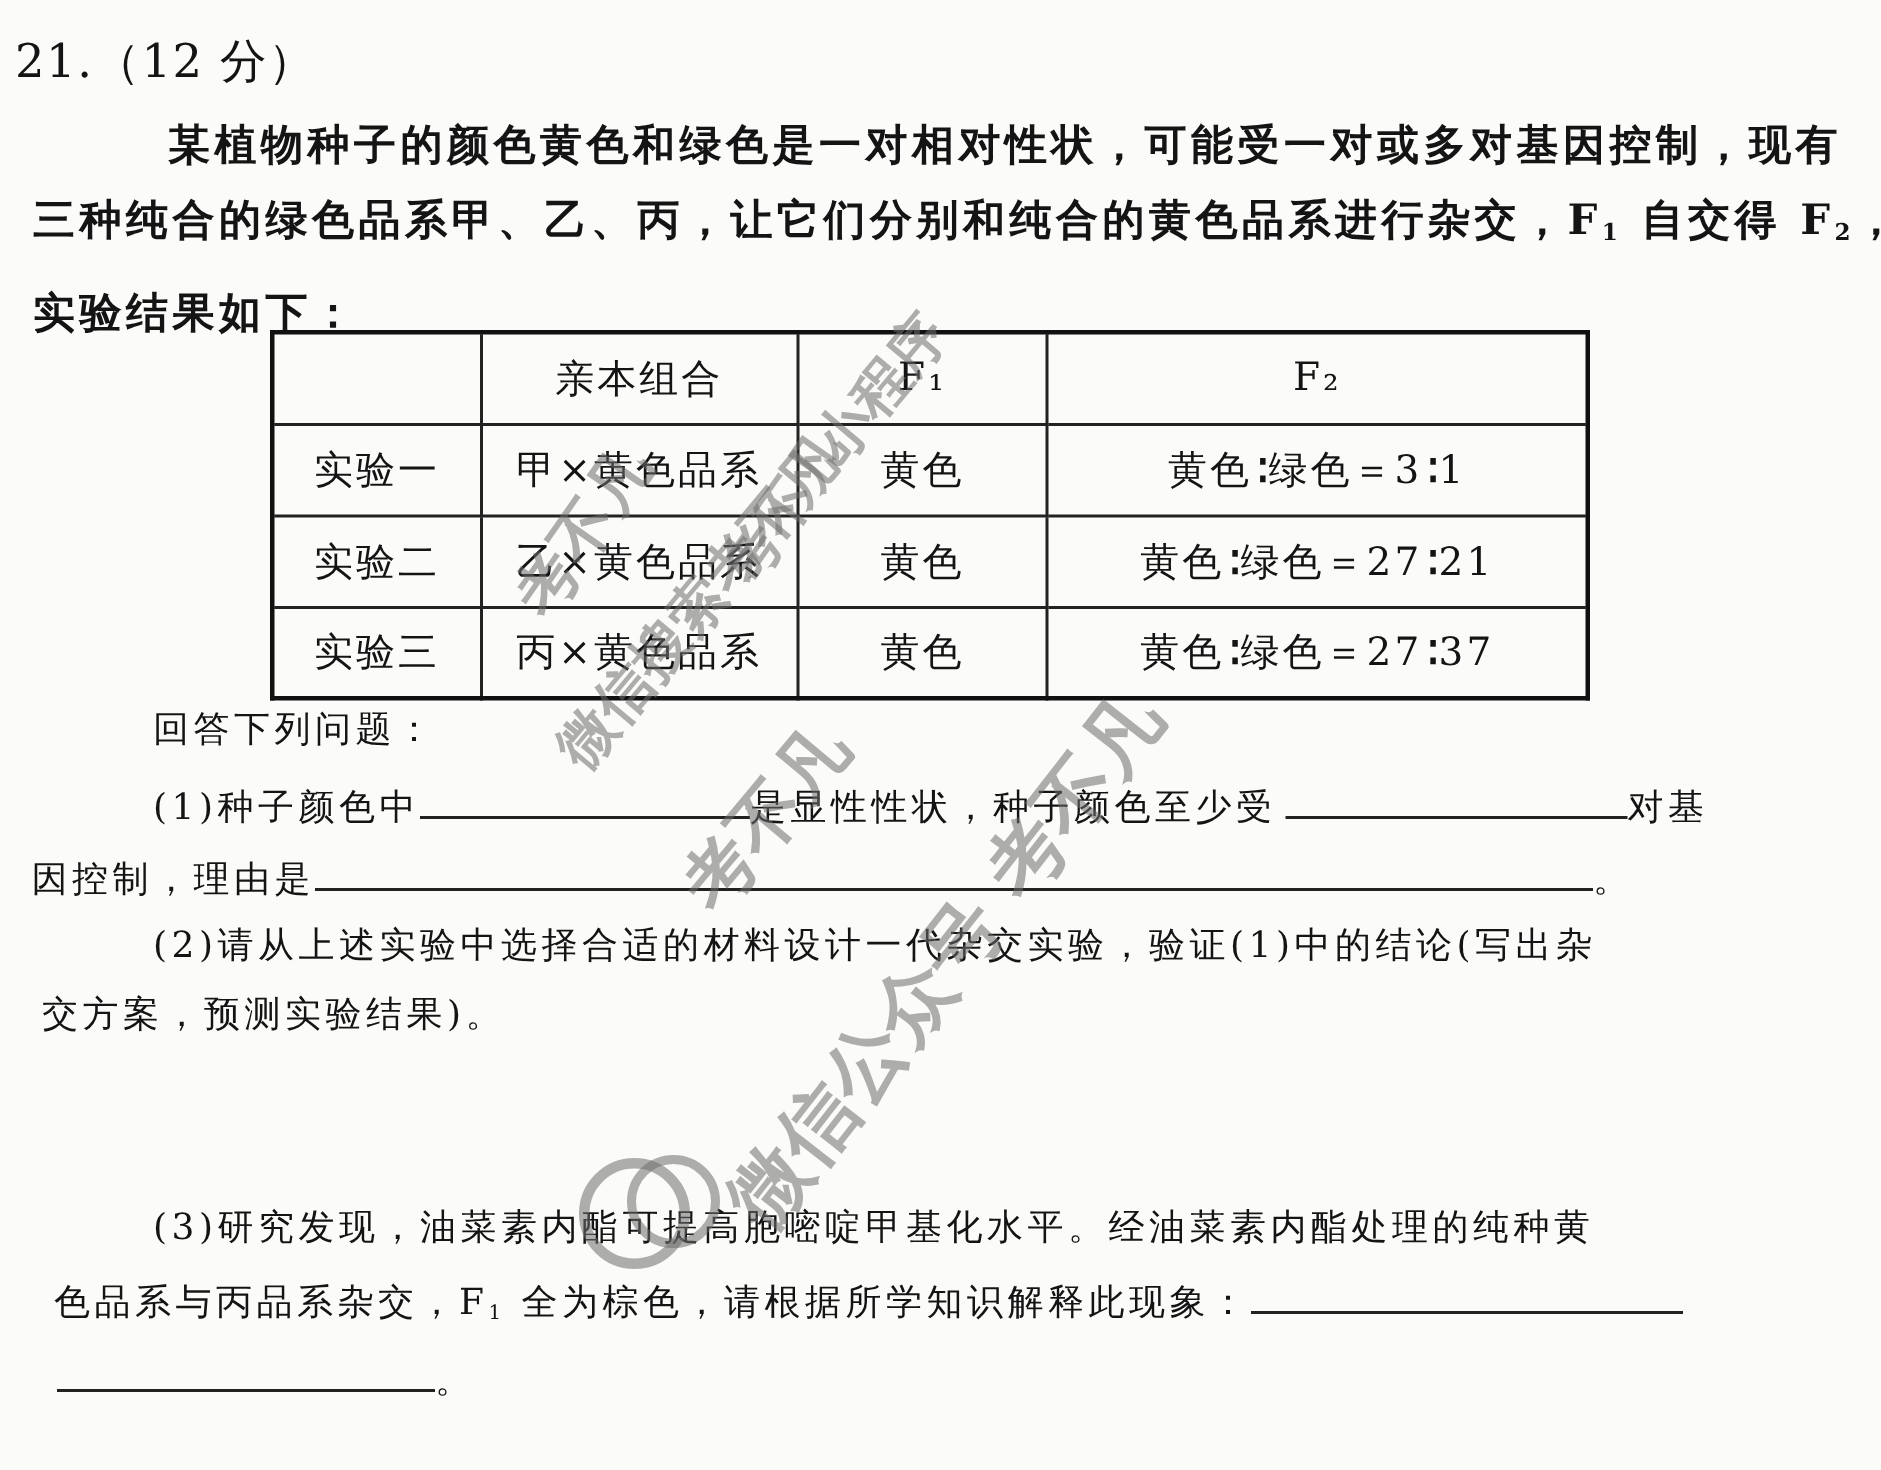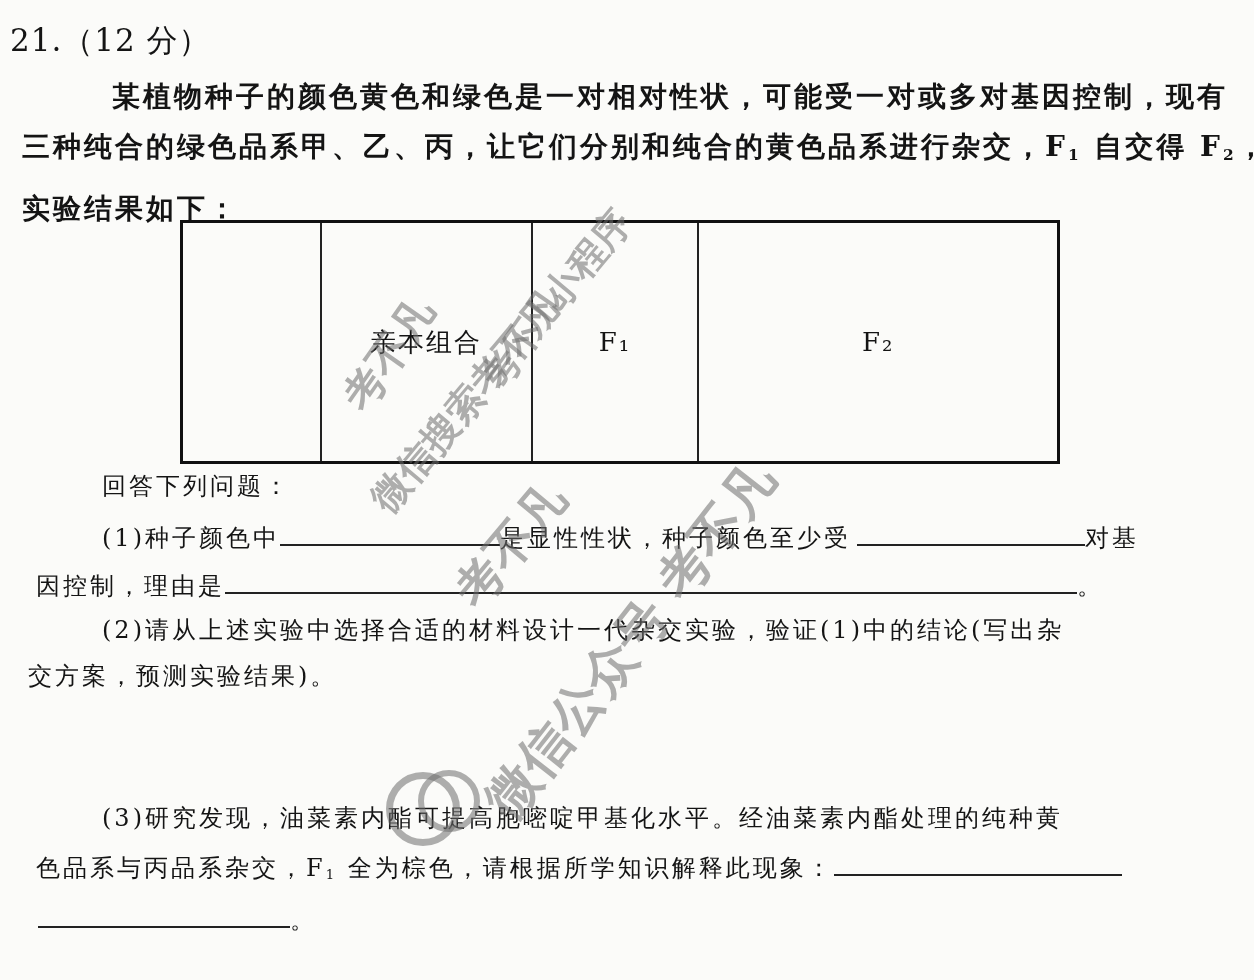--- a/index.html
+++ b/index.html
@@ -59,29 +59,47 @@
 <div class="abs para line3">实验结果如下：</div>
 
 <table class="exp">
   <tbody>
       <tr>
     <th class="c0"></th>
     <th class="c1">亲本组合</th>
     <th class="c2">F₁</th>
     <th class="c3">F₂</th>
   </tr>
+  <tr>
+    <td>实验一</td>
+    <td>甲×黄色品系</td>
+    <td>黄色</td>
+    <td>黄色∶绿色＝3∶1</td>
+  </tr>
+  <tr>
+    <td>实验二</td>
+    <td>乙×黄色品系</td>
+    <td>黄色</td>
+    <td>黄色∶绿色＝27∶21</td>
+  </tr>
+  <tr>
+    <td>实验三</td>
+    <td>丙×黄色品系</td>
+    <td>黄色</td>
+    <td>黄色∶绿色＝27∶37</td>
+  </tr>
 </tbody>
   </table>
 
 <div class="abs qtext" style="left:102px; top:470px;">回答下列问题：</div>
 
 <div class="abs qtext" style="left:102px; top:518px;">
   <span>(1)种子颜色中</span><span class="blank" style="width:220px;"></span><span>是显性性状，种子颜色至少受</span><span class="blank" style="width:228px; margin-left:6px;"></span><span>对基</span>
 </div>
-<div class="abs qtext" style="left:36px; top:566px;text-align:right;">
+<div class="abs qtext" style="left:21px; top:566px;text-align:right;">
   <span>因控制，理由是</span><span class="blank" style="width:852px;"></span><span>。</span>
 </div>
 
 <div class="abs qtext" style="left:102px; top:614px;">(2)请从上述实验中选择合适的材料设计一代杂交实验，验证(1)中的结论(写出杂</div>
 <div class="abs qtext" style="left:28px; top:660px;">交方案，预测实验结果)。</div>
 <div class="abs" style="left:30px; top:705px; width:1180px; height:90px;"></div>
 
 <div class="abs qtext" style="left:102px; top:802px;">(3)研究发现，油菜素内酯可提高胞嘧啶甲基化水平。经油菜素内酯处理的纯种黄</div>
 <div class="abs qtext" style="left:36px; top:848px;">
   <span>色品系与丙品系杂交，F</span><sub>1</sub><span> 全为棕色，请根据所学知识解释此现象：</span><span class="blank" style="width:288px;"></span>

